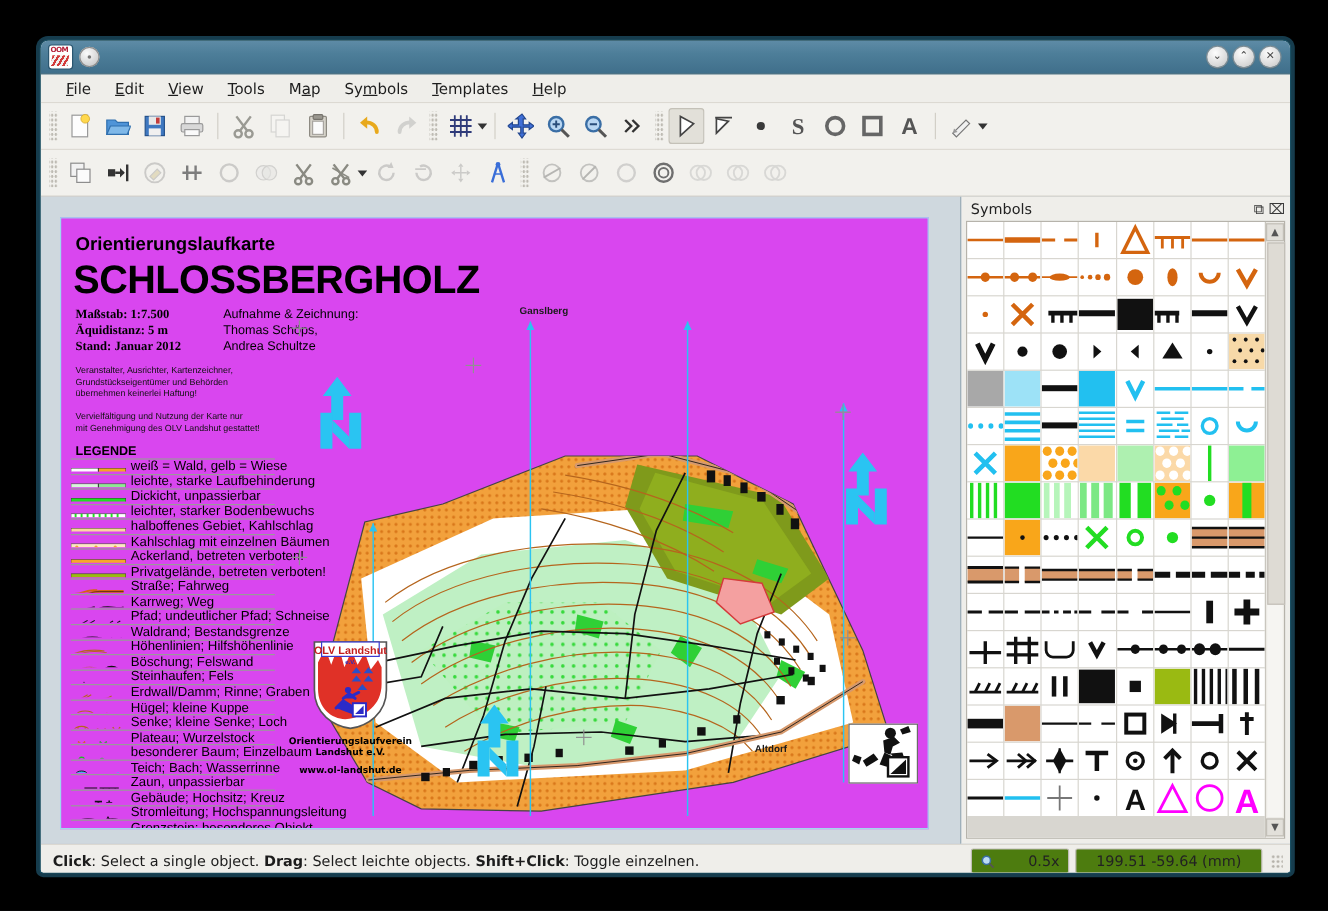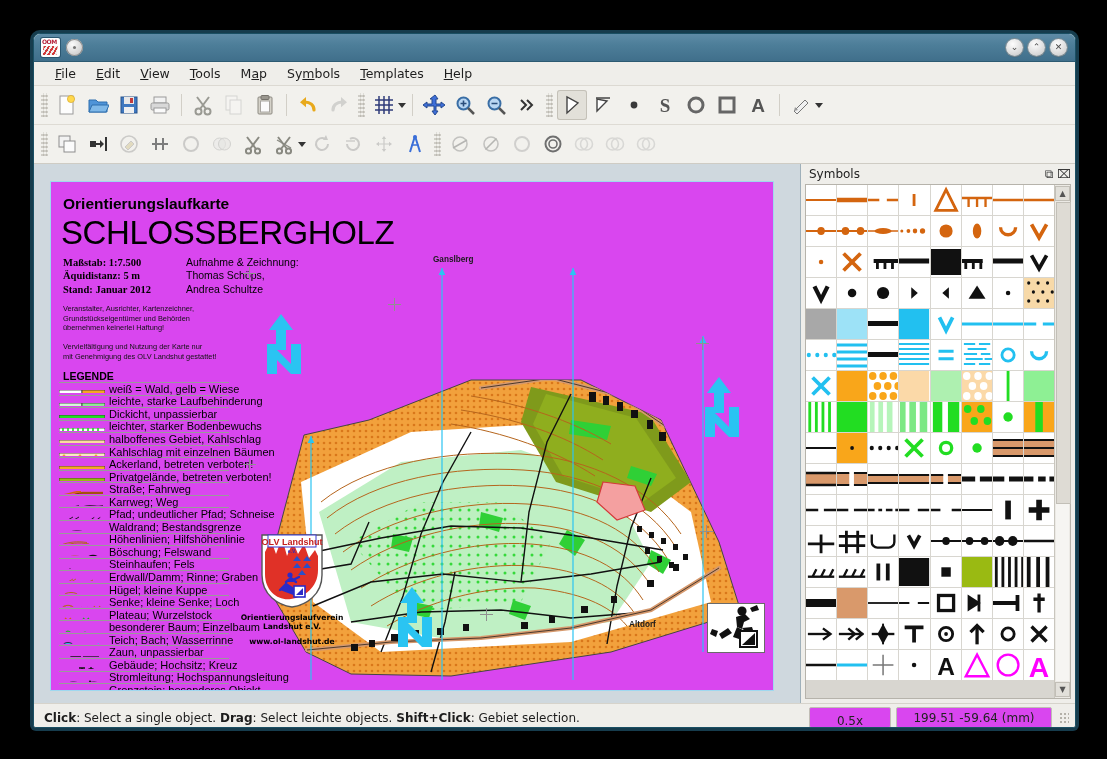--- a/index.html
+++ b/index.html
@@ -107,21 +107,21 @@
   #mapwrap{
     flex:1;background:#cfd8de;padding:0;position:relative;overflow:hidden;
     border-right:1px solid #9fb0ba;
   }
   #mapcanvas{
     position:absolute;left:16px;top:17px;width:722px;height:508px;
     background:#d946ef;border:1px solid #9fd8ef;overflow:hidden;
   }
   
   .m-title1{position:absolute;left:12px;top:13px;font-size:15.5px;font-weight:bold;color:#000;font-family:"Liberation Sans",sans-serif;}
-  .m-title2{position:absolute;left:10px;top:32px;font-size:33px;font-weight:normal;color:#000;letter-spacing:-.4px;font-family:"Liberation Sans",sans-serif;}
+  .m-title2{position:absolute;left:10px;top:32px;font-size:33px;font-weight:bold;color:#000;letter-spacing:-.4px;font-family:"Liberation Sans",sans-serif;}
   .m-meta{position:absolute;left:12px;top:74px;font-size:10.5px;font-weight:bold;line-height:13.4px;font-family:Liberation Serif, serif;color:#000;}
   .m-meta2{position:absolute;left:135px;top:74px;font-size:10.5px;font-weight:normal;line-height:13.4px;font-family:"Liberation Sans",sans-serif;color:#000;}
   .m-small{position:absolute;left:12px;font-size:7.4px;line-height:9.6px;color:#111;font-family:"Liberation Sans",sans-serif;}
   .m-legend-title{position:absolute;left:12px;top:188px;font-size:10.5px;font-weight:bold;color:#000;font-family:"Liberation Sans",sans-serif;}
   #legend{position:absolute;left:8px;top:200px;width:170px;}
   .lg-row{display:flex;align-items:center;height:11.55px;border-bottom:1px solid #9a9a9a;}
   .lg-row:first-child{border-top:1px solid #9a9a9a;}
   .lg-sym{width:46px;height:9px;margin-right:4px;flex:none;position:relative;overflow:hidden;}
   .lg-txt{font-size:11px;color:#000;white-space:nowrap;font-family:"Liberation Sans",sans-serif;}
   
@@ -176,23 +176,23 @@
   .scr-track{flex:1;width:13px;background:#f6f5f2;}
   .scr-thumb{width:13px;height:300px;background:#dedbd4;border:1px solid #c2bfb7;}
   
   #statusbar{
     height:27px;background:#efeeea;border-top:1px solid #d6d3cb;
     display:flex;align-items:center;padding:0 6px;gap:4px;
   }
   #statustext{font-size:12px;color:#1c1c1c;padding-left:4px;}
   #statustext b{font-weight:bold;}
   .sb-field{
-    height:19px;border:1px solid #c0bdb5;background:#d946ef;
+    height:19px;border:1px solid #c0bdb5;background:#4d7c0f;
     display:flex;align-items:center;justify-content:center;gap:6px;
-    font-size:12px;color:#222;padding:0 7px;border-radius:2px;flex-direction:column;
+    font-size:12px;color:#222;padding:0 7px;border-radius:2px;
   }
   #zoomfield{width:66px;justify-content:space-between;}
   #coordfield{width:140px;}
   .sb-grip{
     width:10px;height:12px;margin-left:2px;
     background-image:radial-gradient(#b4b1a9 1px,transparent 1.2px);
     background-size:4px 4px;
   }
   .magnifier{display:block;}
 </style>
@@ -1492,21 +1492,21 @@
             <div class="scr-track">
               <div class="scr-thumb"></div>
             </div>
             <div class="scr-arrow">▼</div>
           </div>
         </div>
       </div>
     </div>
 
     <div id="statusbar">
-      <div id="statustext"><b>Click</b><span>: Select a single object. </span><b>Drag</b><span>: Select leichte objects. </span><b>Shift+Click</b><span>: Gebiet selection.</span></div>
+      <div id="statustext"><b>Click</b><span>: Select a single object. </span><b>Drag</b><span>: Select leichte objects. </span><b>Shift+Click</b><span>: Toggle einzelnen.</span></div>
       <div style="margin-left:auto;display:flex;align-items:center;gap:5px;">
         <div class="sb-field" id="zoomfield">
           <svg class="magnifier" width="12" height="12" viewBox="0 0 12 12">
               <circle cx="5" cy="5" r="3.4" fill="#bcdcf5" stroke="#3a6ea5" stroke-width="1.3"></circle>
               <path d="M7.6 7.6L11 11" stroke="#555" stroke-width="1.5"></path>
             </svg>
           <span>0.5x</span>
         </div>
         <div class="sb-field" id="coordfield">
           <span>199.51 -59.64 (mm)</span>

